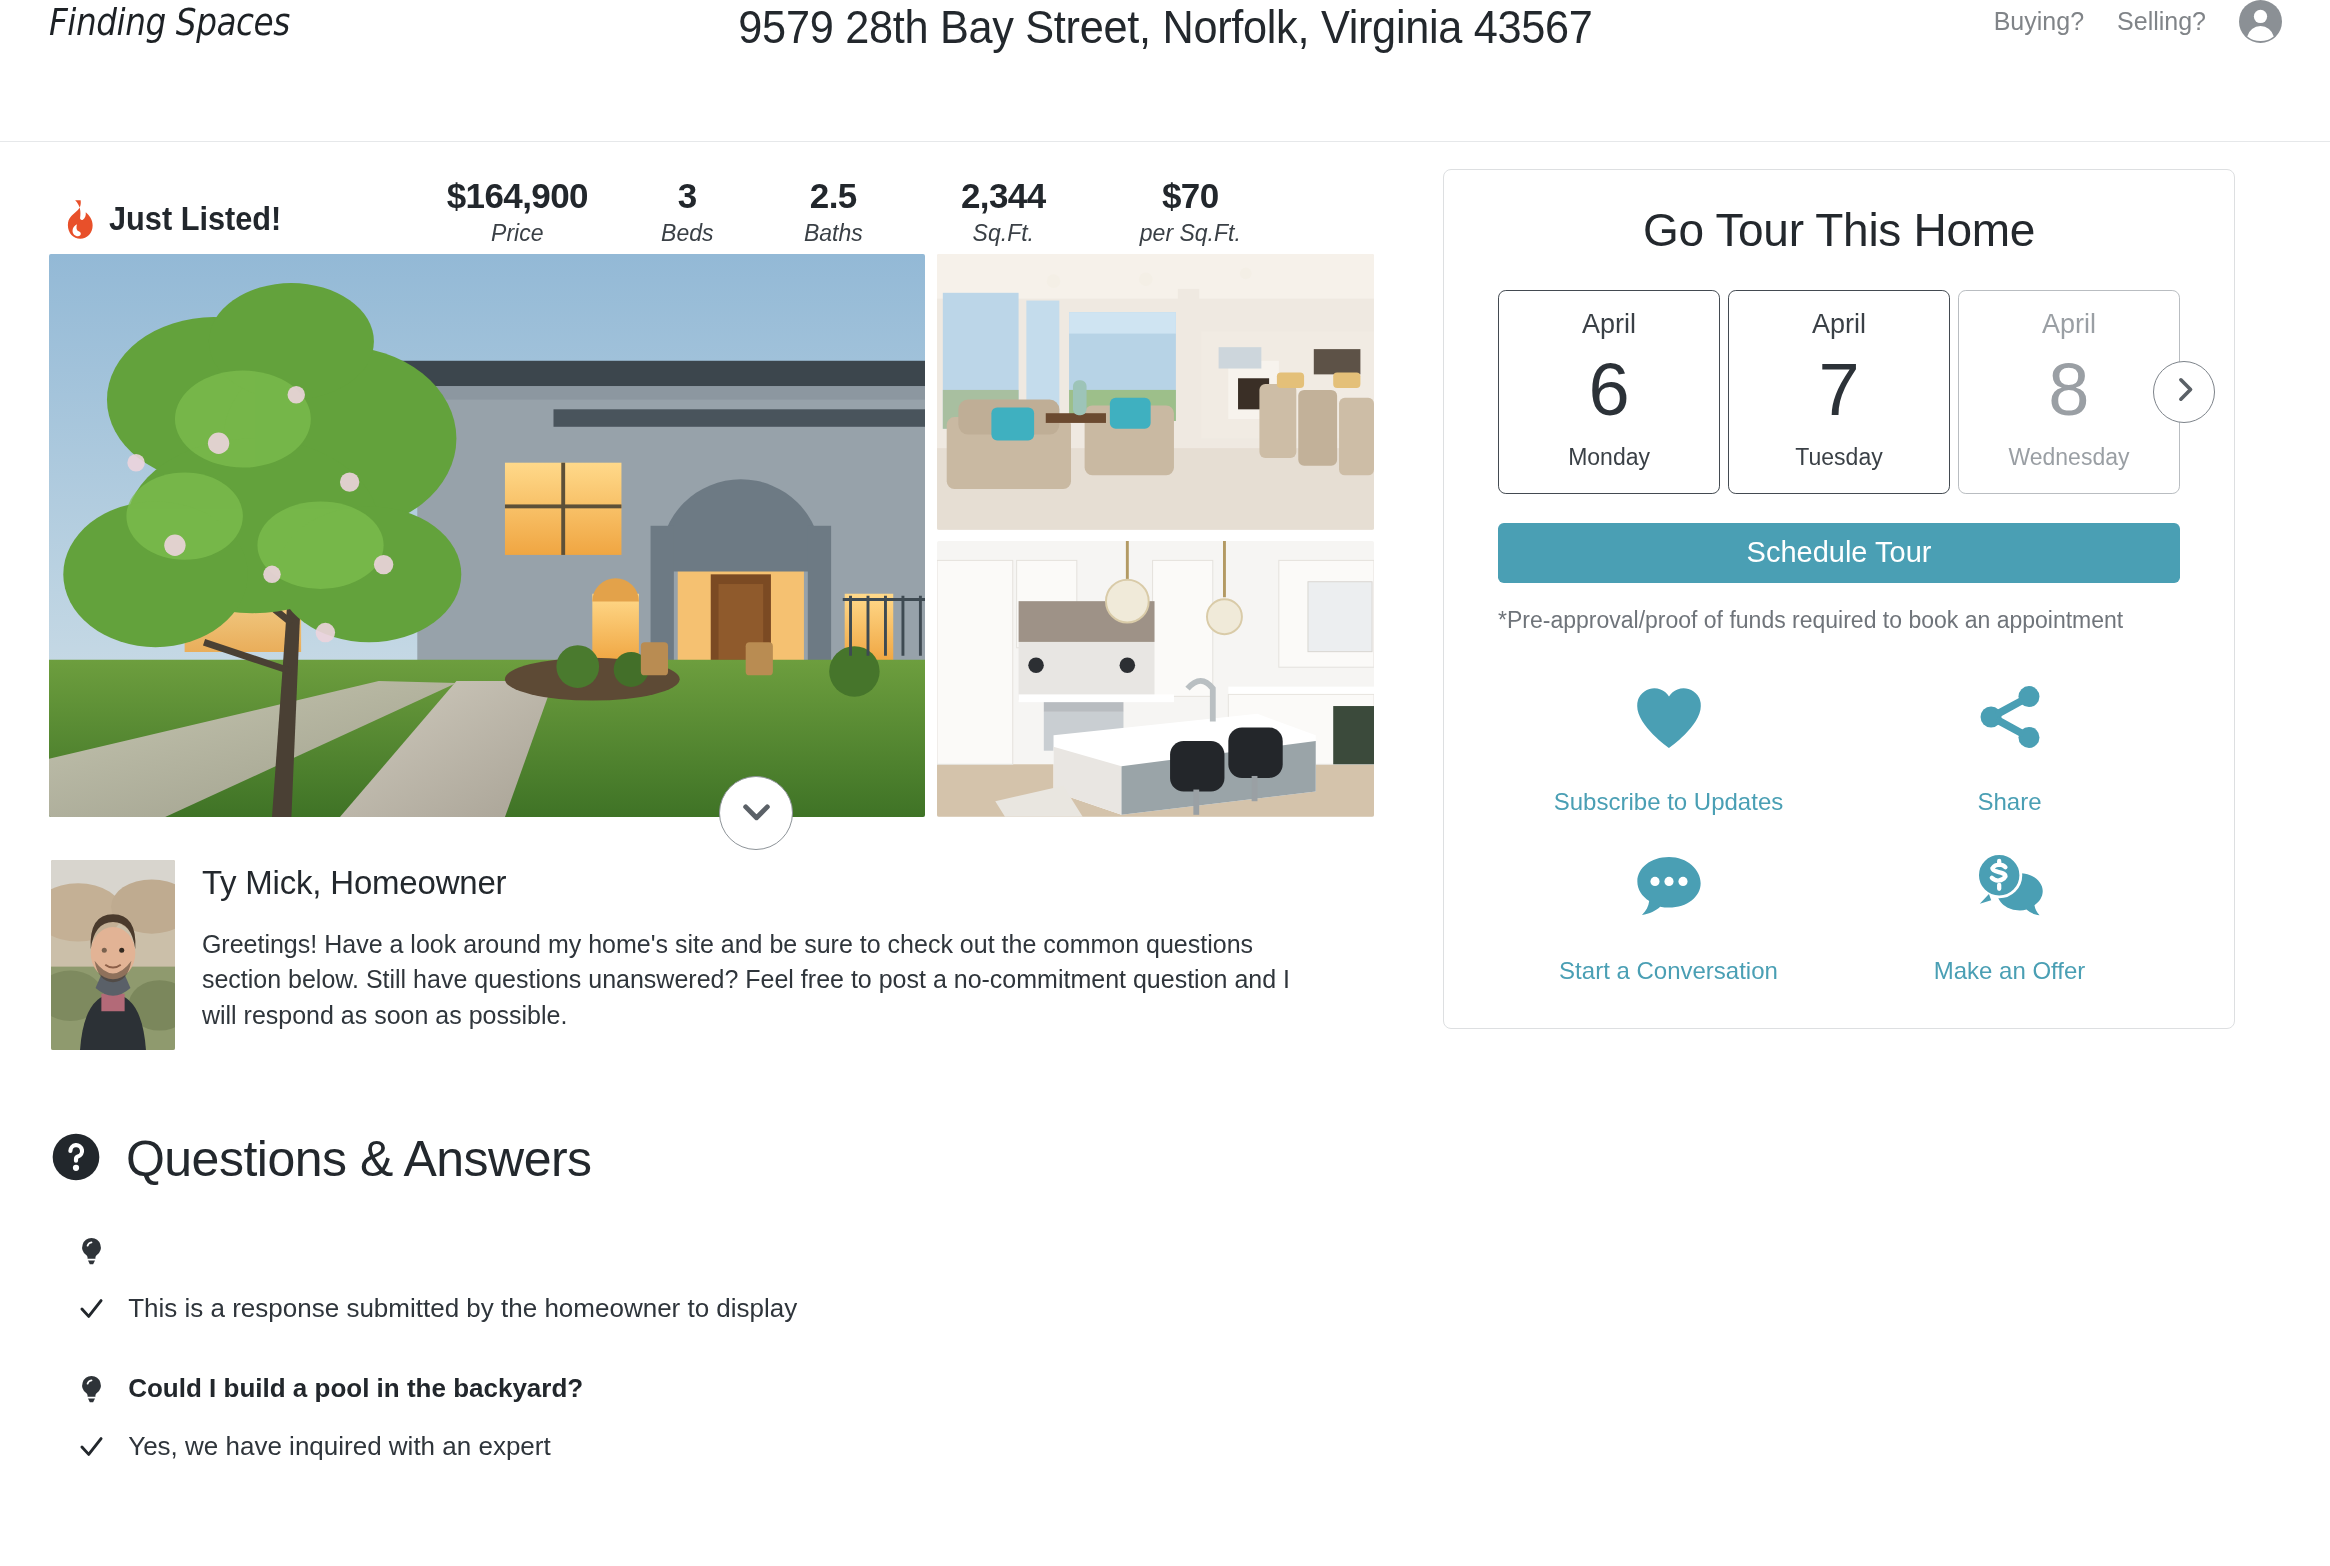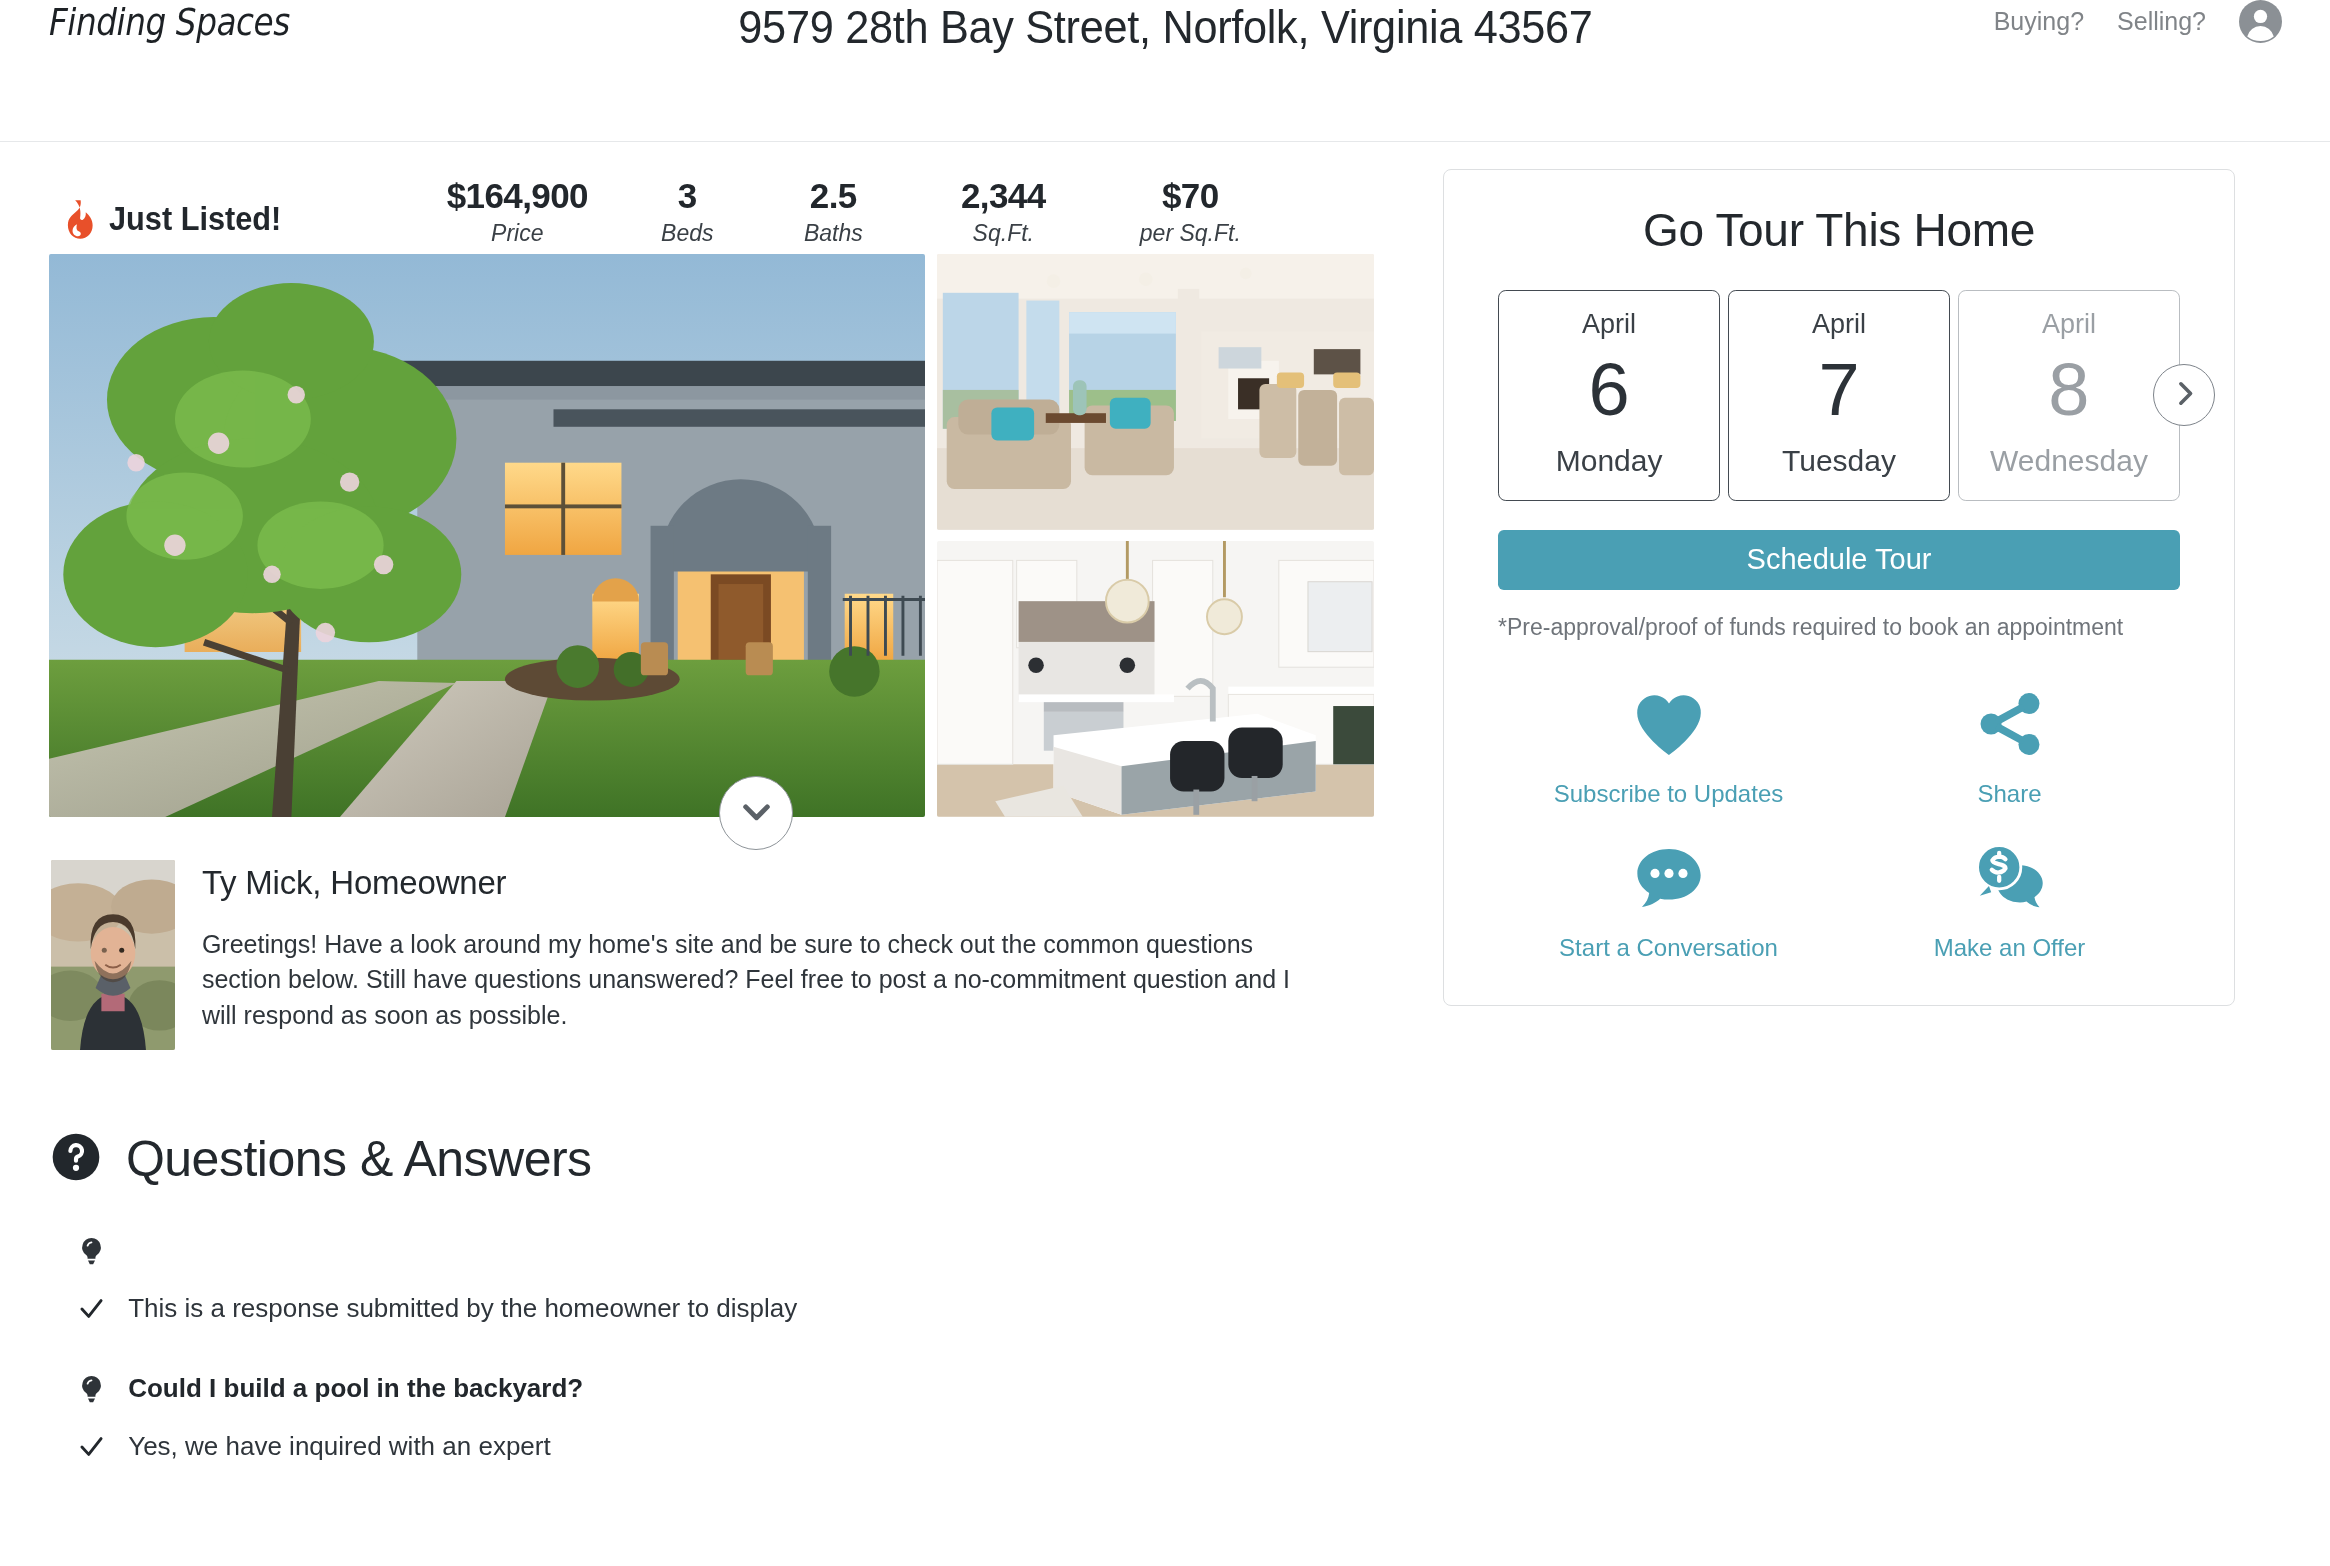--- a/index.html
+++ b/index.html
@@ -255,21 +255,21 @@
   }
   .date-card.muted { border-color: #b9bdc1; }
   .date-month { font-size: 27px; color: #3a4046; line-height: 1.1; }
   .date-day {
     font-size: 74px;
     font-weight: 400;
     color: #2c3238;
     line-height: 1.2;
     margin: 5.8px 0 9.7px 0;
   }
-  .date-weekday { font-size: 30px; color: #3a4046; }
+  .date-weekday { font-size: 23px; color: #3a4046; }
   .date-card.muted .date-month,
   .date-card.muted .date-day,
   .date-card.muted .date-weekday { color: #9a9fa4; }
 
   .next-btn {
     position: absolute;
     right: -35px;
     top: 50%;
     transform: translateY(-50%);
     width: 62px; height: 62px;
@@ -305,21 +305,21 @@
   .actions-grid {
     margin-top: 43px;
     display: grid;
     grid-template-columns: 1fr 1fr;
     row-gap: 33px;
   }
   .action {
     display: flex;
     flex-direction: column;
     align-items: center;
-    gap: 19px;
+    gap: 34px;
     cursor: pointer;
   }
   .action-icon { height: 74px; display: flex; align-items: center; justify-content: center; }
   .action-label {
     font-size: 24px;
     color: #4a9fb4;
     text-align: center;
   }
 </style>
 </head>

